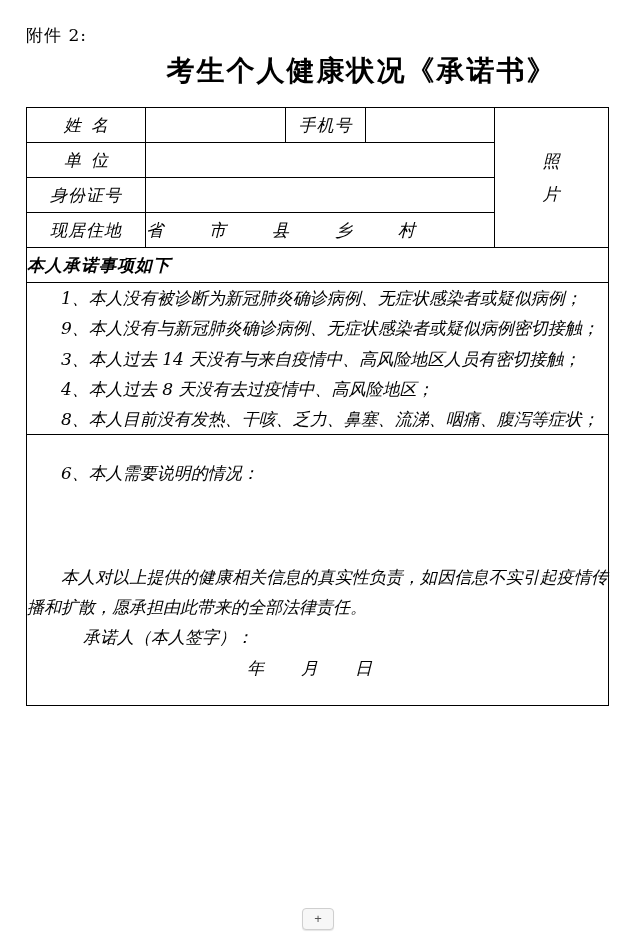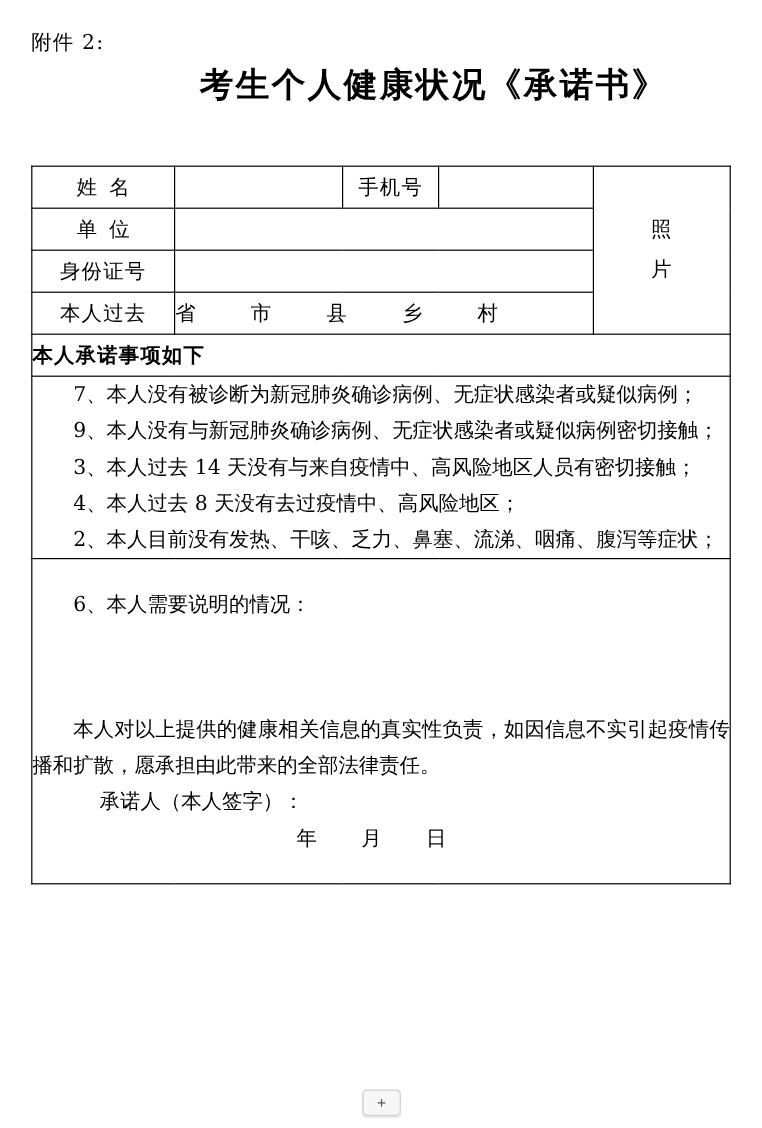--- a/index.html
+++ b/index.html
@@ -46,24 +46,25 @@
     font-weight: bold;
     letter-spacing: 2px;
     white-space: nowrap;
     padding-left: 44px;
   }
 
   
   .form-table {
     position: absolute;
     left: 26px;
-    top: 138px;
+    top: 107px;
     width: 582px;
     border-collapse: collapse;
     table-layout: fixed;
+    font-style: italic;
   }
   .form-table td {
     border: 1px solid #000000;
     padding: 0;
     vertical-align: middle;
     font-size: 17px;
   }
 
   .lbl-cell {
     text-align: center;
@@ -211,37 +212,37 @@
       </tr>
       <tr>
         <td class="lbl-cell lbl-spread">单位</td>
         <td class="blank-cell" colspan="3"></td>
       </tr>
       <tr>
         <td class="lbl-cell">身份证号</td>
         <td class="blank-cell" colspan="3"></td>
       </tr>
       <tr>
-        <td class="lbl-cell">本人过去</td>
+        <td class="lbl-cell">现居住地</td>
         <td class="addr-cell" colspan="3">
           <span class="admin-unit">省</span><span class="admin-unit">市</span><span class="admin-unit">县</span><span class="admin-unit">乡</span><span class="admin-unit">村</span>
         </td>
       </tr>
 
       <tr>
         <td class="section-head" colspan="5">本人承诺事项如下</td>
       </tr>
 
       <tr>
         <td class="items-cell" colspan="5">
-          <p>7、本人没有被诊断为新冠肺炎确诊病例、无症状感染者或疑似病例；</p>
+          <p>1、本人没有被诊断为新冠肺炎确诊病例、无症状感染者或疑似病例；</p>
           <p>9、本人没有与新冠肺炎确诊病例、无症状感染者或疑似病例密切接触；</p>
           <p>3、本人过去 14 天没有与来自疫情中、高风险地区人员有密切接触；</p>
           <p>4、本人过去 8 天没有去过疫情中、高风险地区；</p>
-          <p>2、本人目前没有发热、干咳、乏力、鼻塞、流涕、咽痛、腹泻等症状；</p>
+          <p>8、本人目前没有发热、干咳、乏力、鼻塞、流涕、咽痛、腹泻等症状；</p>
         </td>
       </tr>
 
       <tr>
         <td class="notes-cell" colspan="5">
           <p>6、本人需要说明的情况：</p>
           <div class="gap-block"></div>
           <p class="declaration">本人对以上提供的健康相关信息的真实性负责，如因信息不实引起疫情传播和扩散，愿承担由此带来的全部法律责任。</p>
           <p class="sign-line">承诺人（本人签字）：</p>
           <p class="date-line"><span class="dpart">年</span><span class="dpart">月</span><span class="dpart">日</span></p>

